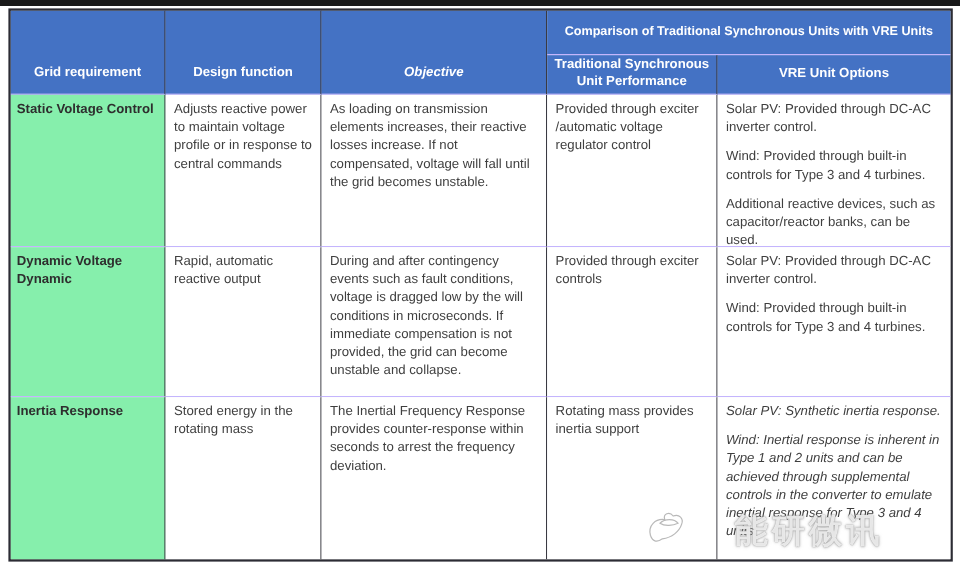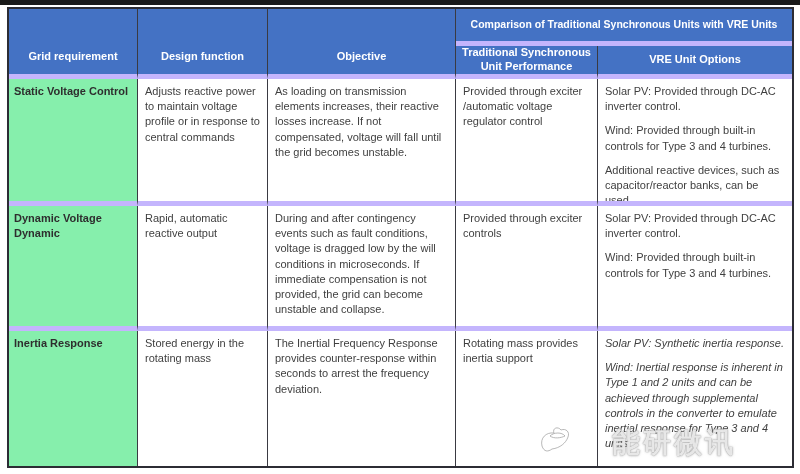--- a/index.html
+++ b/index.html
@@ -11,36 +11,36 @@
     position:absolute;left:0;top:0;width:800px;height:5px;background:#191919;
   }
   .tbl{
     position:absolute;left:7px;top:7px;width:787px;height:461px;
     box-sizing:border-box;border:2px solid #2c2c34;background:#ffffff;
     display:grid;
     grid-template-columns:129px 130px 188px 142px 194px;
     grid-template-rows:37px 33px 127px 125px 135px;
   }
   .cell{
-    box-sizing:border-box;border-right:1px solid #3a3a42;border-bottom:5px solid #c4b5fd;
+    box-sizing:border-box;border-right:1px solid #3a3a42;border-bottom:1px solid #c4b5fd;
     overflow:hidden;
   }
   .cell.last-col{border-right:none;}
   .cell.last-row{border-bottom:none;}
   
   .hdr{
     background:#4472c4;color:#ffffff;font-weight:bold;font-size:11px;line-height:1.25;
     display:flex;justify-content:center;text-align:center;
   }
   .hdr-merged{grid-row:1/3;align-items:flex-end;padding:0 4px 10px 4px;}
   .hdr-span{grid-column:4/6;align-items:center;font-size:10.5px;padding:0 4px;}
   .hdr-sub{align-items:center;padding:0 6px;}
   .col1-h{grid-column:1;}
   .col2-h{grid-column:2;}
-  .col3-h{grid-column:3;}
+  .col3-h{grid-column:3;font-style:italic;}
   
   .bcell{
     font-size:11px;line-height:1.38;color:#3f3f3f;background:#ffffff;
     padding:5px 7px;vertical-align:top;
   }
   .rowlabel{
     background:#86efac;font-weight:bold;color:#2e2e2e;padding:5px 5px;font-size:11px;
   }
   .para{margin:0 0 9px 0;}
   .para:empty{display:none;margin:0;}

